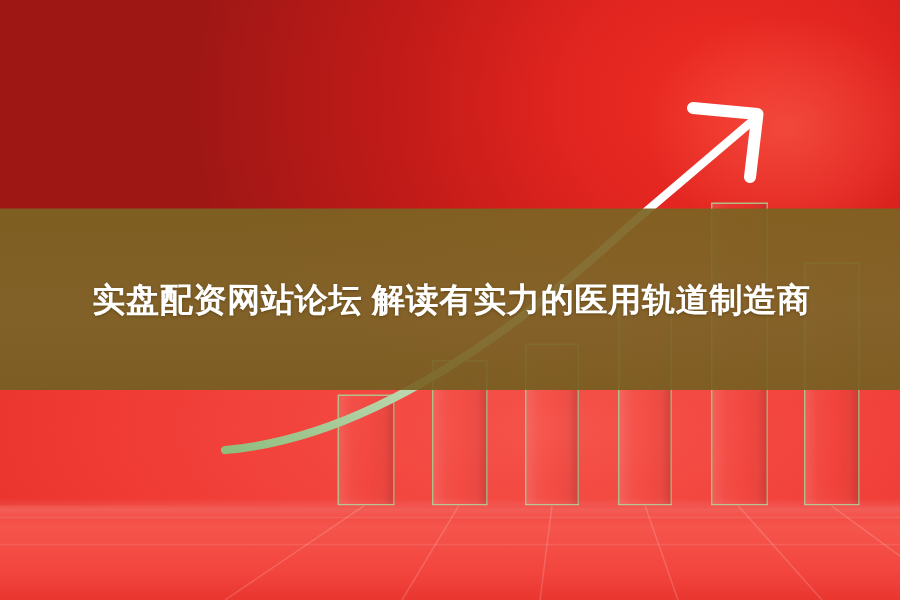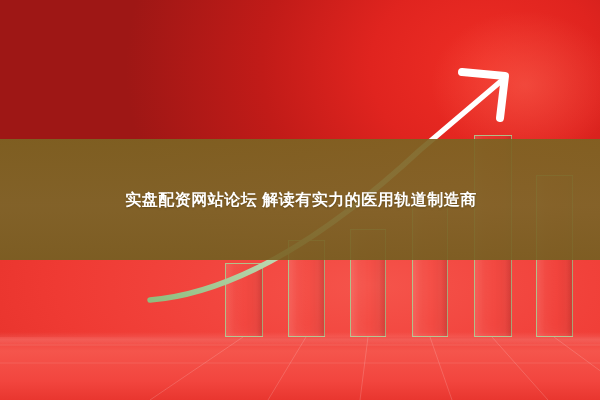--- a/index.html
+++ b/index.html
@@ -63,21 +63,21 @@
   .arrow{position:absolute;inset:0;pointer-events:none;}
 
   
   .caption{
     position:absolute;left:0;right:0;top:139px;height:121px;
     display:flex;flex-direction:column;align-items:center;justify-content:center;
     gap:4px;
   }
   .caption .line{
     color:#ffffff;
-    font-size:16px;
+    font-size:22px;
     font-weight:bold;
     letter-spacing:.5px;
     line-height:30px;
     white-space:nowrap;
     text-shadow:0 1px 2px rgba(60,40,0,.45);
   }
   .caption .line.l1{padding-left:2px;}
   .glow{
     position:absolute;left:430px;top:10px;width:190px;height:150px;
     background:radial-gradient(ellipse at 50% 50%,rgba(255,120,100,.38),rgba(255,90,70,0) 70%);

